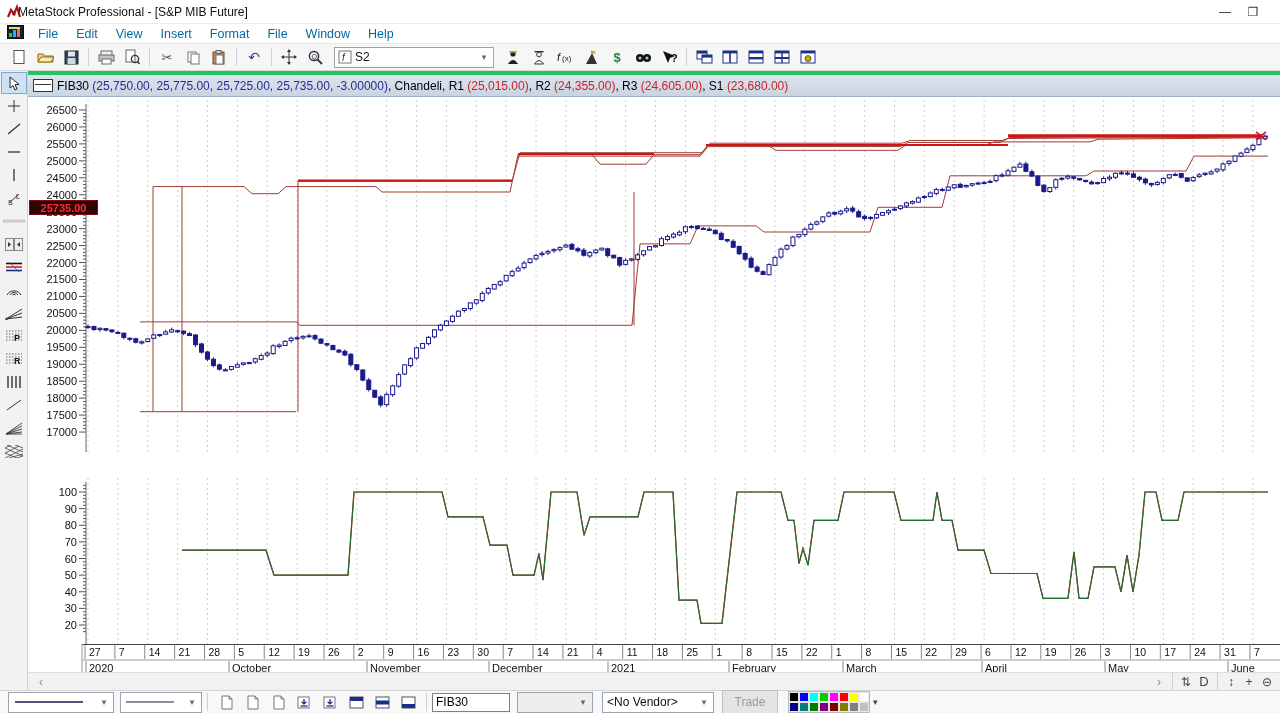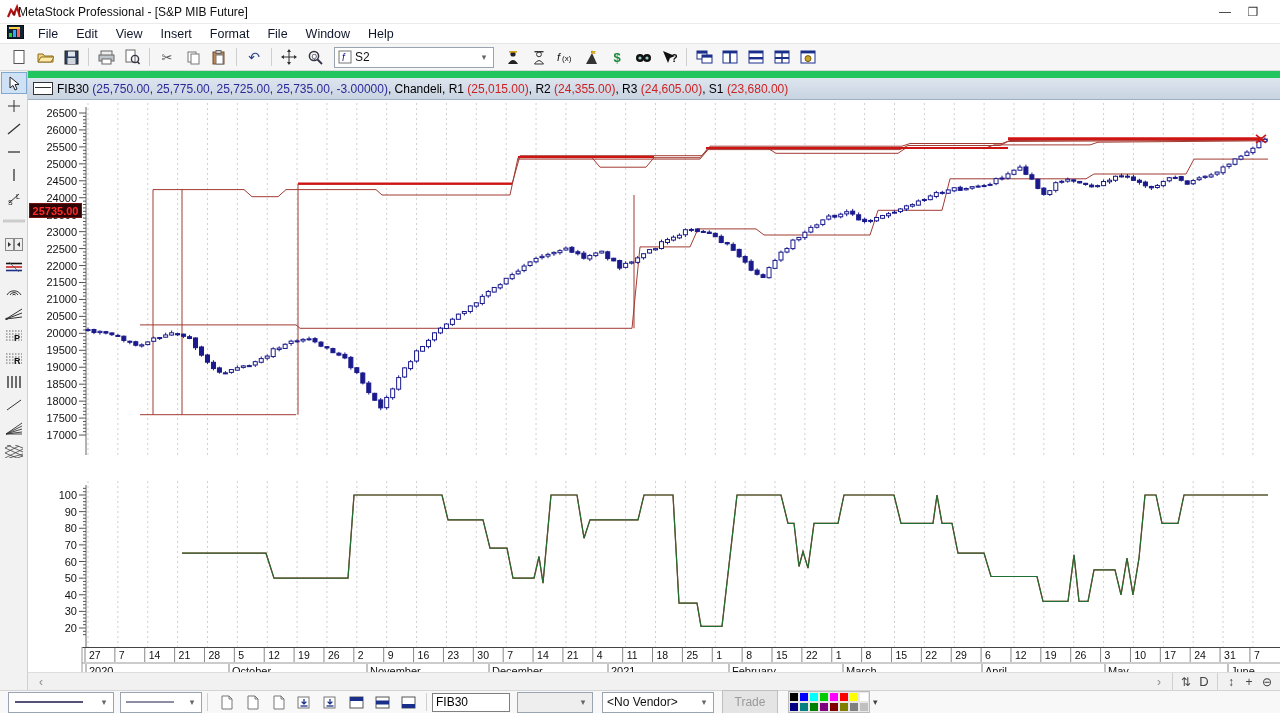--- a/index.html
+++ b/index.html
@@ -5,37 +5,37 @@
   *{box-sizing:border-box;margin:0;padding:0}
   html,body{width:1280px;height:713px;overflow:hidden;background:#fff;
     font-family:"Liberation Sans",sans-serif;-webkit-font-smoothing:antialiased}
   .abs{position:absolute}
   
   #titlebar{left:0;top:0;width:1280px;height:24px;background:#fff;display:flex;align-items:center;border-bottom:1px solid #ececec}
   #titlebar .ttl{font-size:12px;color:#111;margin-left:6px}
   .winctl{width:26px;height:20px;display:flex;align-items:center;justify-content:center;color:#333;font-size:12px}
   
   #menubar{left:0;top:24px;width:1280px;height:20px;background:#fff;display:flex;align-items:center;border-bottom:1px solid #e6e6e6}
-  .menuitem{font-size:12.5px;color:#0f172a;padding:2px 9px;cursor:default}
+  .menuitem{font-size:12.5px;color:#0369a1;padding:2px 9px;cursor:default}
   
   #toolbar{left:0;top:44px;width:1280px;height:27px;background:#f6f6f6;border-bottom:1px solid #d8d8d8;display:flex;align-items:center}
   .tbtn{width:24px;height:23px;display:flex;align-items:center;justify-content:center;margin:0 1px}
   .tsep{width:1px;height:18px;background:#cfcfcf;margin:0 4px}
   .combo{height:21px;background:#fff;border:1px solid #9aa4b0;display:flex;align-items:center;font-size:12px;color:#111;position:relative}
   .combo .arr{position:absolute;right:2px;top:2px;width:14px;height:15px;color:#666;font-size:9px;display:flex;align-items:center;justify-content:center}
   
   #palette{left:0;top:71px;width:28px;height:619px;background:#f2f2f2;border-right:1px solid #d0d0d0}
   .ptool{width:26px;height:22px;margin:1px 0 1px 1px;display:flex;align-items:center;justify-content:center}
   .ptool.sel{background:#cfe2f5;border:1px solid #7fa9d0}
   
-  #chartwin{left:28px;top:71px;width:1252px;height:619px;background:#fff;border-top:7px solid #22c55e}
+  #chartwin{left:28px;top:71px;width:1252px;height:619px;background:#fff;border-top:4px solid #22c55e}
   .panehdr{position:absolute;left:0;width:1252px;height:22px;background:linear-gradient(#dde5ee,#c9d4e2);border-bottom:1px solid #9fb0c2;display:flex;align-items:center;font-size:12px}
   .panehdr .wicon{width:20px;height:13px;background:#fff;border:1px solid #333;margin:0 4px 0 5px;position:relative}
   .panehdr .wicon::after{content:"";position:absolute;left:1px;top:1px;right:1px;height:3px;border-bottom:1px solid #333}
-  #pricebadge{left:29px;top:125px;width:53px;height:15px;background:#2d0505;border:1px solid #7a0f0f;color:#ff2a2a;font-size:11px;font-weight:bold;display:flex;align-items:center;justify-content:center;z-index:5}
+  #pricebadge{left:29px;top:125px;width:69px;height:15px;background:#2d0505;border:1px solid #7a0f0f;color:#ff2a2a;font-size:11px;font-weight:bold;display:flex;align-items:center;justify-content:center;z-index:5}
   
   #hscroll{left:28px;top:672px;width:1252px;height:18px;background:#f1f1f1;border-top:1px solid #ddd;display:flex;align-items:center;font-size:12px;color:#8a8a8a}
   .scr{width:18px;height:16px;display:flex;align-items:center;justify-content:center}
   .scr.dark{color:#444}
   
   #bottombar{left:0;top:690px;width:1280px;height:23px;background:#f8f8f8;border-top:1px solid #d4d4d4;display:flex;align-items:center}
   .bsep{width:1px;height:18px;background:#cfcfcf;margin:0 5px}
   .bbtn{width:24px;height:20px;display:flex;align-items:center;justify-content:center;margin:0 1px}
   #symbolbox{width:78px;height:19px;border:1px solid #7f7f7f;background:#fff;font-size:12px;padding:0 3px;font-family:"Liberation Sans",sans-serif}
   .gcombo{background:#eee}

